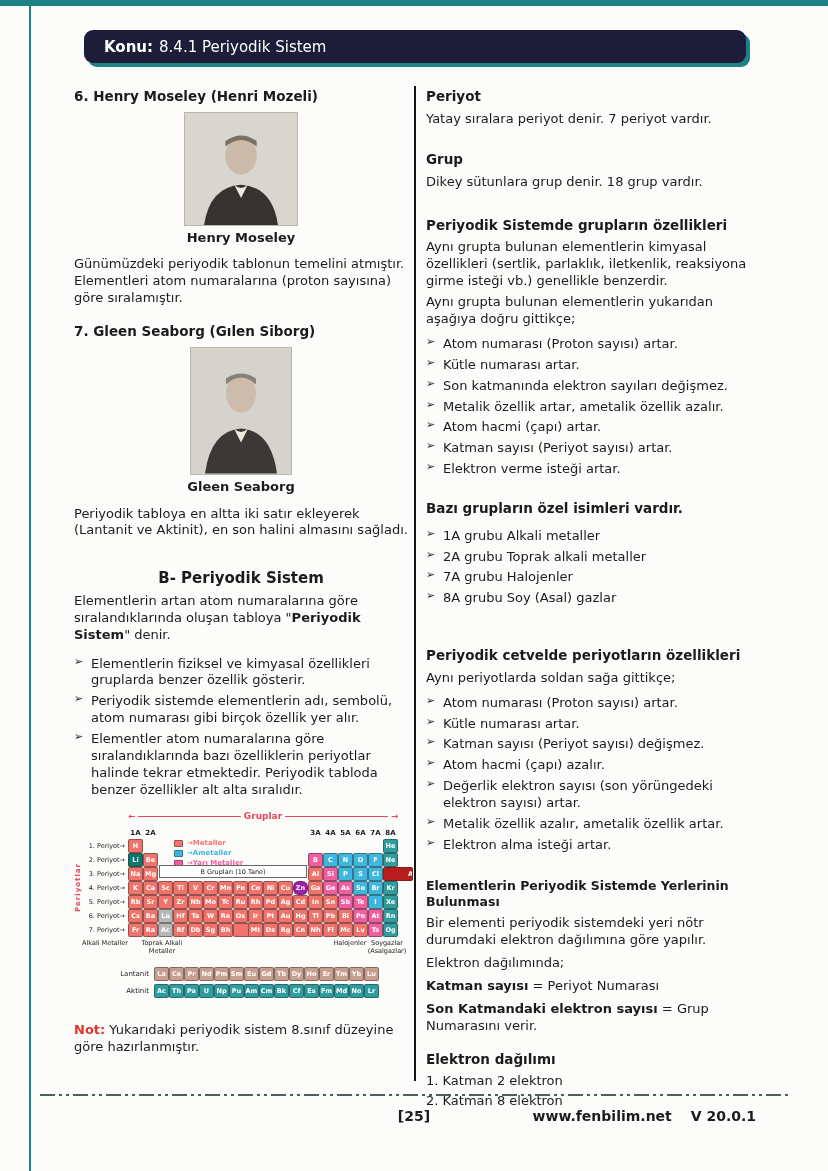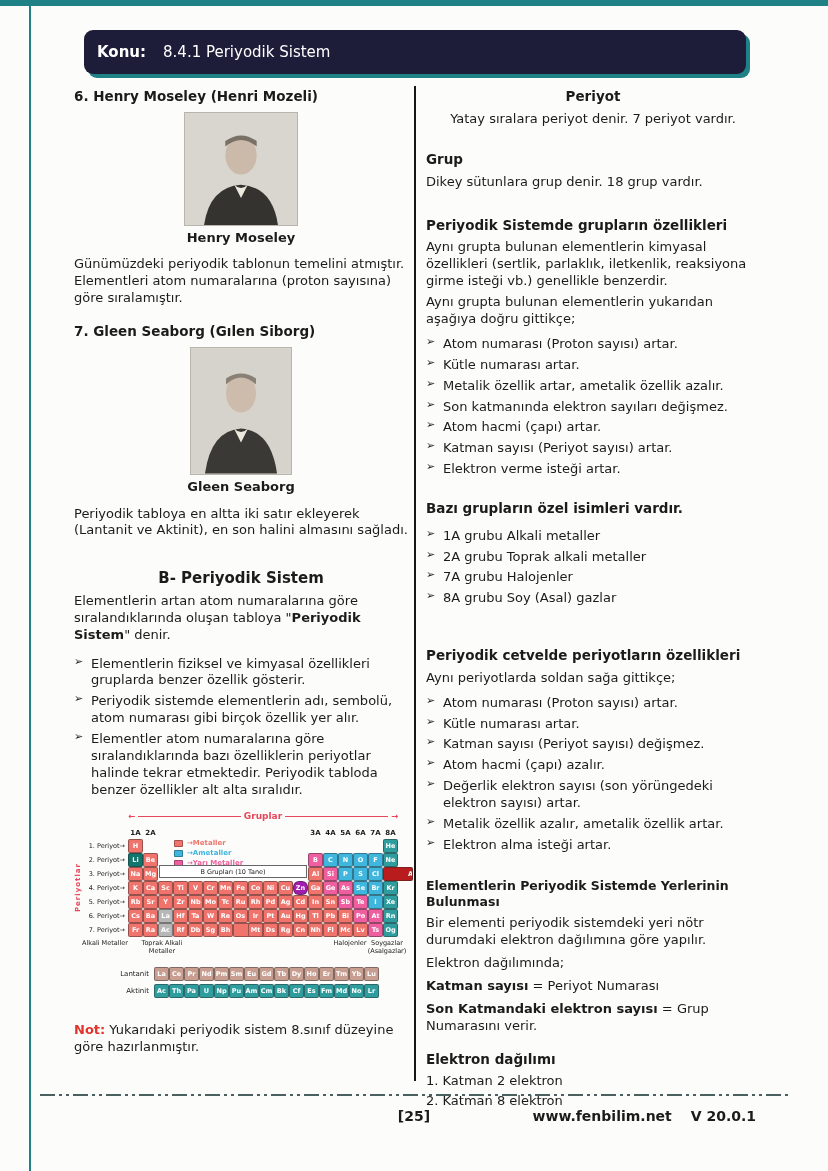--- a/index.html
+++ b/index.html
@@ -2,23 +2,23 @@
 <html><head>
 <meta charset="utf-8">
 <style>
   * { margin:0; padding:0; box-sizing:border-box; }
   html,body { width:828px; height:1171px; }
   body { position:relative; background:#fcfcfa; font-family:"DejaVu Sans", sans-serif; font-size:13px; color:#1b1b1b; overflow:hidden; }
 
   .topbar  { position:absolute; top:0; left:0; width:828px; height:6px; background:#1d8186; }
   .leftbar { position:absolute; top:0; left:29px; width:2px; height:1171px; background:#1d8186; }
 
-  .konu-box { position:absolute; left:84px; top:30px; width:662px; height:44px; background:#1d1d3a;
+  .konu-box { position:absolute; left:84px; top:30px; width:662px; height:33px; background:#1d1d3a;
               border-radius:9px; box-shadow:4px 4px 0 #1d8186; color:#fff; display:flex; align-items:center;
-              padding-left:13px; font-size:15px;gap:11px; }
+              padding-left:20px; font-size:15px; }
   .konu-box .lbl { font-weight:bold; margin-right:6px; }
 
   .col-divider { position:absolute; left:414px; top:86px; width:2px; height:995px; background:#161616; }
 
   .col { position:absolute; top:88px; width:334px; line-height:1.3; }
   .col-left  { left:74px; }
   .col-right { left:426px; }
 
   h3 { font-size:13.5px; margin-bottom:5px; }
   h3.tight { font-size:12.5px; }
@@ -29,21 +29,21 @@
   ul.arrows li::before { content:"➢"; position:absolute; left:0; top:-1px; font-size:11px; color:#222; }
   ul.plain { list-style:none; }
   ul.plain li { margin-bottom:3px; }
 
   .photo { margin:6px auto 4px; border:1px solid #b9b5ad; background:#dedbd4; }
   .photo svg { display:block; width:100%; height:100%; }
   .caption { text-align:center; font-weight:bold; margin-bottom:10px; }
   .big-h { font-size:15px; font-weight:bold; margin:4px 0 4px;text-align:center; }
   .red { color:#e0352c; }
 
-  .sec-periyot  { margin-bottom:24px;text-align:center; }
+  .sec-periyot  { margin-bottom:24px; }
   .sec-grup     { margin-bottom:26px; }
   .sec-gprops   { margin-bottom:22px; }
   .sec-gprops .lead2 { margin-top:4px; margin-bottom:8px; }
   .sec-special  { margin-bottom:40px; }
   .sec-special h3 { margin-bottom:10px; }
   .sec-pprops   { margin-bottom:24px; }
   .sec-pprops p { margin-bottom:8px; }
   .sec-loc      { margin-bottom:16px; }
   .sec-loc p    { margin-bottom:6px; }
 
@@ -330,22 +330,22 @@
     <p>Dikey sütunlara grup denir. 18 grup vardır.</p>
   </section>
 
   <section class="sec-gprops">
     <h3>Periyodik Sistemde grupların özellikleri</h3>
     <p>Aynı grupta bulunan elementlerin kimyasal özellikleri (sertlik, parlaklık, iletkenlik, reaksiyona girme isteği vb.) genellikle benzerdir.</p>
     <p class="lead2">Aynı grupta bulunan elementlerin yukarıdan aşağıya doğru gittikçe;</p>
     <ul class="arrows">
         <li>Atom numarası (Proton sayısı) artar.</li>
         <li>Kütle numarası artar.</li>
+        <li>Son katmanında elektron sayıları değişmez.</li>
         <li>Metalik özellik artar, ametalik özellik azalır.</li>
-        <li>Son katmanında elektron sayıları değişmez.</li>
         <li>Atom hacmi (çapı) artar.</li>
         <li>Katman sayısı (Periyot sayısı) artar.</li>
         <li>Elektron verme isteği artar.</li>
       </ul>
   </section>
 
   <section class="sec-special">
     <h3>Bazı grupların özel isimleri vardır.</h3>
     <ul class="arrows">
         <li>1A grubu Alkali metaller</li>

